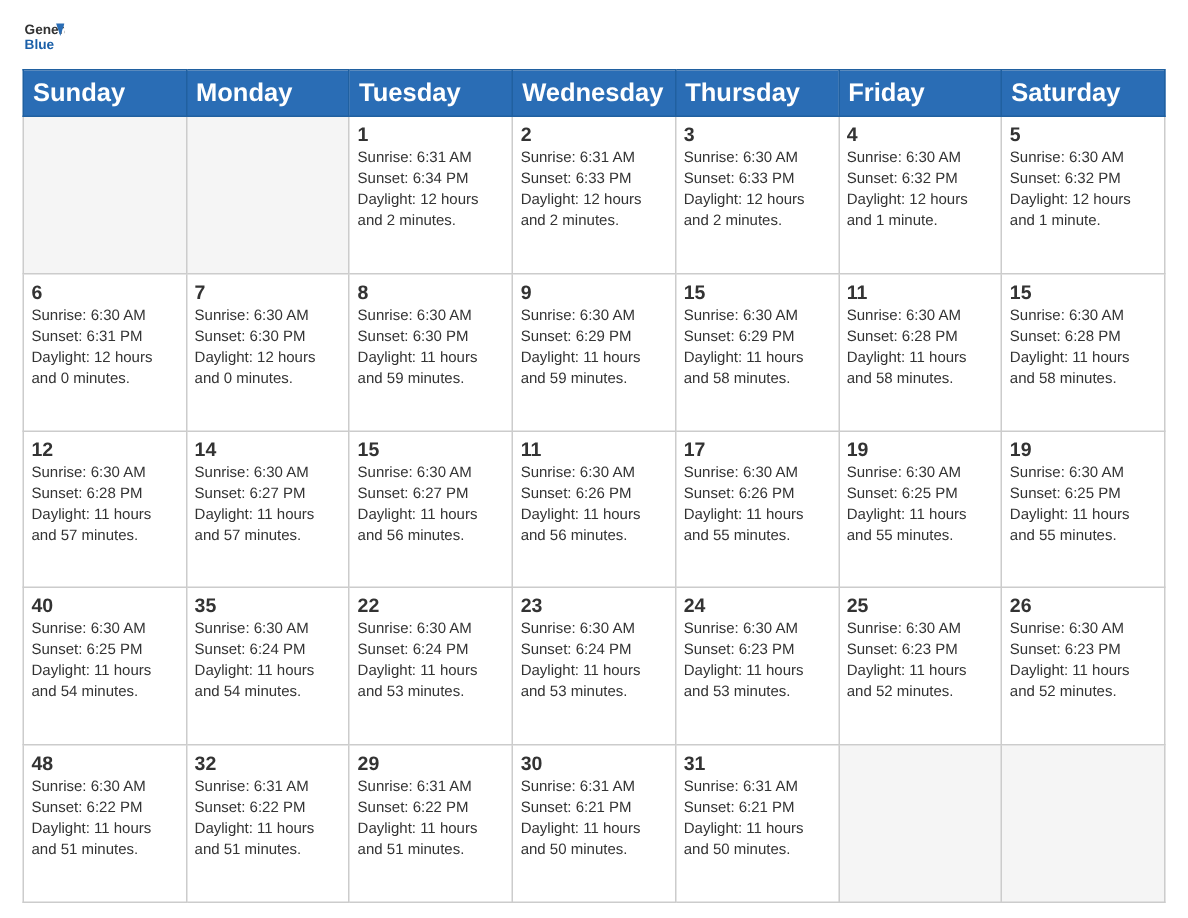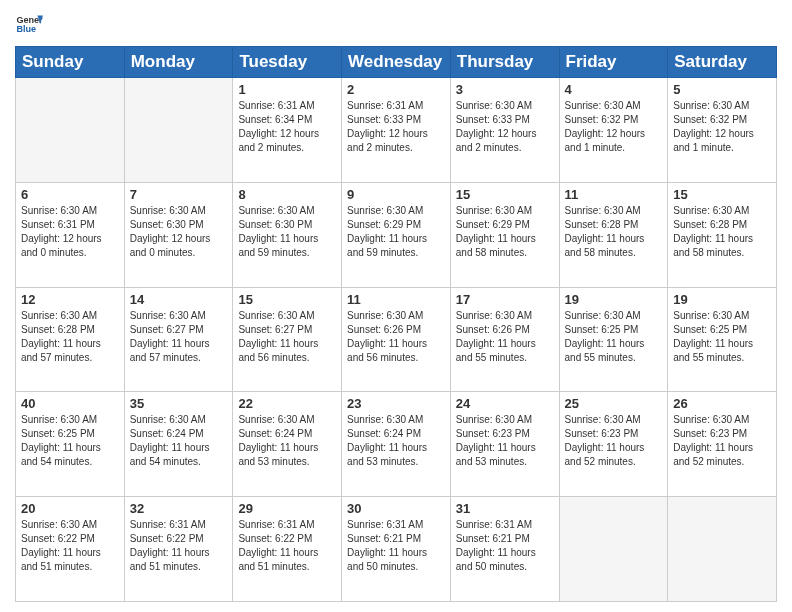--- a/index.html
+++ b/index.html
@@ -328,21 +328,21 @@
             <span class="day-number">26</span>
             <div class="cell-content">
               <div>Sunrise: 6:30 AM</div>
               <div>Sunset: 6:23 PM</div>
               <div>Daylight: 11 hours and 52 minutes.</div>
             </div>
           </td>
         </tr>
         <tr>
           <td>
-            <span class="day-number">20</span>
+            <span class="day-number">48</span>
             <div class="cell-content">
               <div>Sunrise: 6:30 AM</div>
               <div>Sunset: 6:22 PM</div>
               <div>Daylight: 11 hours and 51 minutes.</div>
             </div>
           </td>
           <td>
             <span class="day-number">32</span>
             <div class="cell-content">
               <div>Sunrise: 6:31 AM</div>

